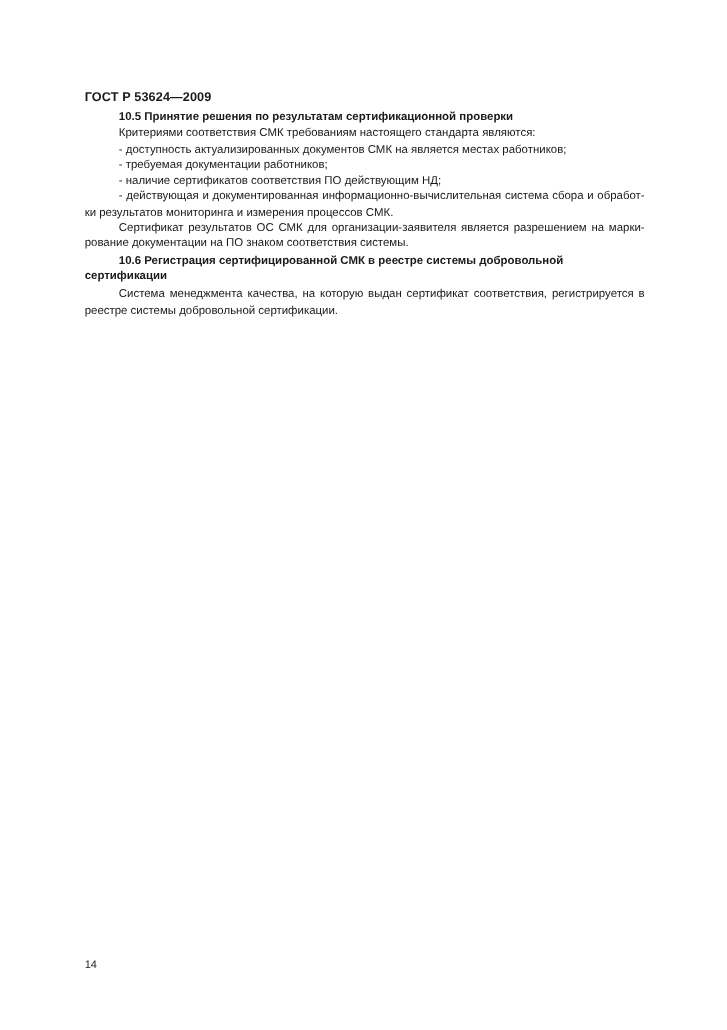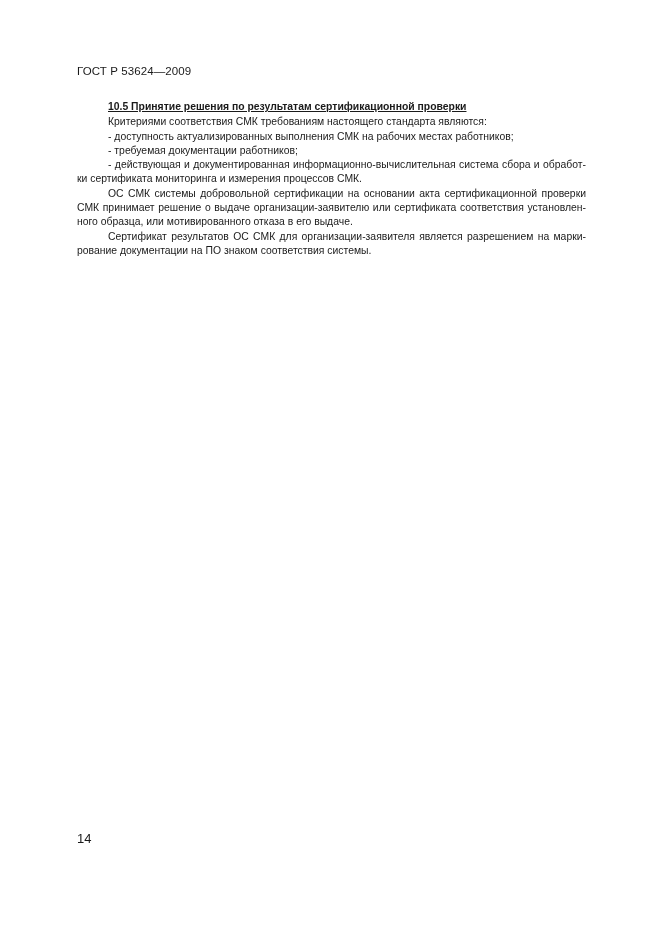--- a/index.html
+++ b/index.html
@@ -1,32 +1,34 @@
 <!DOCTYPE html>
 <html><head>
 <meta charset="utf-8">
 <style>
   html, body { margin: 0; padding: 0; background: #ffffff; }
   body { width: 661px; height: 936px; position: relative; overflow: hidden;
          font-family: "Liberation Sans", sans-serif; color: #1a1a1a; }
-  .header { position: absolute; left: 77px; top: 65px; font-size: 11.5px; font-weight: normal; letter-spacing: 0.1px; }
+  .header { position: absolute; left: 77px; top: 83px; font-size: 11.5px; font-weight: bold; letter-spacing: 0.1px; }
   .content { position: absolute; left: 77px; top: 100px; width: 509px; font-size: 10.4px; line-height: 14.3px; }
   .p { text-align: justify; text-align-last: left; margin: 0; }
   .ind { text-indent: 31px; }
-  .h { font-weight: bold; text-indent: 31px; margin: 0; text-decoration: underline; }
-  .page-num { position: absolute; left: 77px; top: 831px; font-size: 13px; }
+  .h { font-weight: bold; text-indent: 31px; margin: 0; }
+  .page-num { position: absolute; left: 77px; top: 872px; font-size: 10px; }
 </style>
 </head>
 <body>
 
 <div class="header">ГОСТ Р 53624—2009</div>
 
 <div class="content">
   <p class="h" style="margin-bottom:1px">10.5  Принятие решения по результатам сертификационной проверки</p>
   <p class="p ind">Критериями соответствия СМК требованиям настоящего стандарта являются:</p>
-  <p class="p ind">- доступность актуализированных выполнения СМК на рабочих местах работников;</p>
+  <p class="p ind">- доступность актуализированных документов СМК на является местах работников;</p>
   <p class="p ind">- требуемая документации работников;</p>
-  <p class="p ind">- действующая и документированная информационно-вычислительная система сбора и обработ-ки сертификата мониторинга и измерения процессов СМК.</p>
-  <p class="p ind">ОС СМК системы добровольной сертификации на основании акта сертификационной проверки СМК принимает решение о выдаче организации-заявителю или сертификата соответствия установлен-ного образца, или мотивированного отказа в его выдаче.</p>
+  <p class="p ind">- наличие сертификатов соответствия ПО действующим НД;</p>
+  <p class="p ind">- действующая и документированная информационно-вычислительная система сбора и обработ-ки результатов мониторинга и измерения процессов СМК.</p>
   <p class="p ind">Сертификат результатов ОС СМК для организации-заявителя является разрешением на марки-рование документации на ПО знаком соответствия системы.</p>
+  <p class="h" style="margin-top:1px;margin-bottom:2px">10.6  Регистрация сертифицированной СМК в реестре системы добровольной сертификации</p>
+  <p class="p ind">Система менеджмента качества, на которую выдан сертификат соответствия, регистрируется в реестре системы добровольной сертификации.</p>
 </div>
 
 <div class="page-num">14</div>
 
 </body></html>

